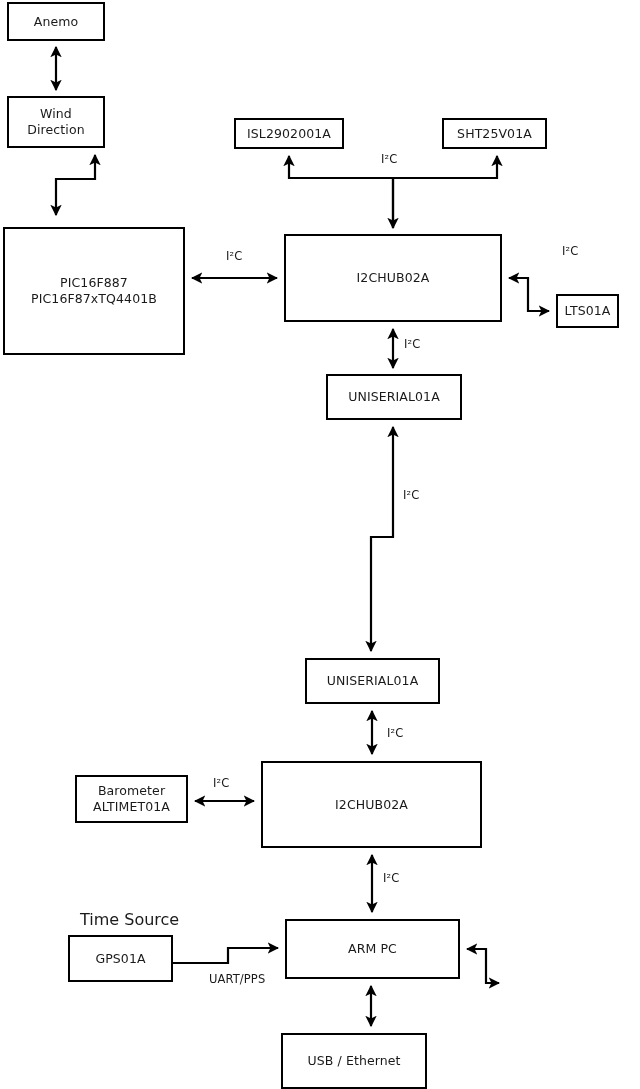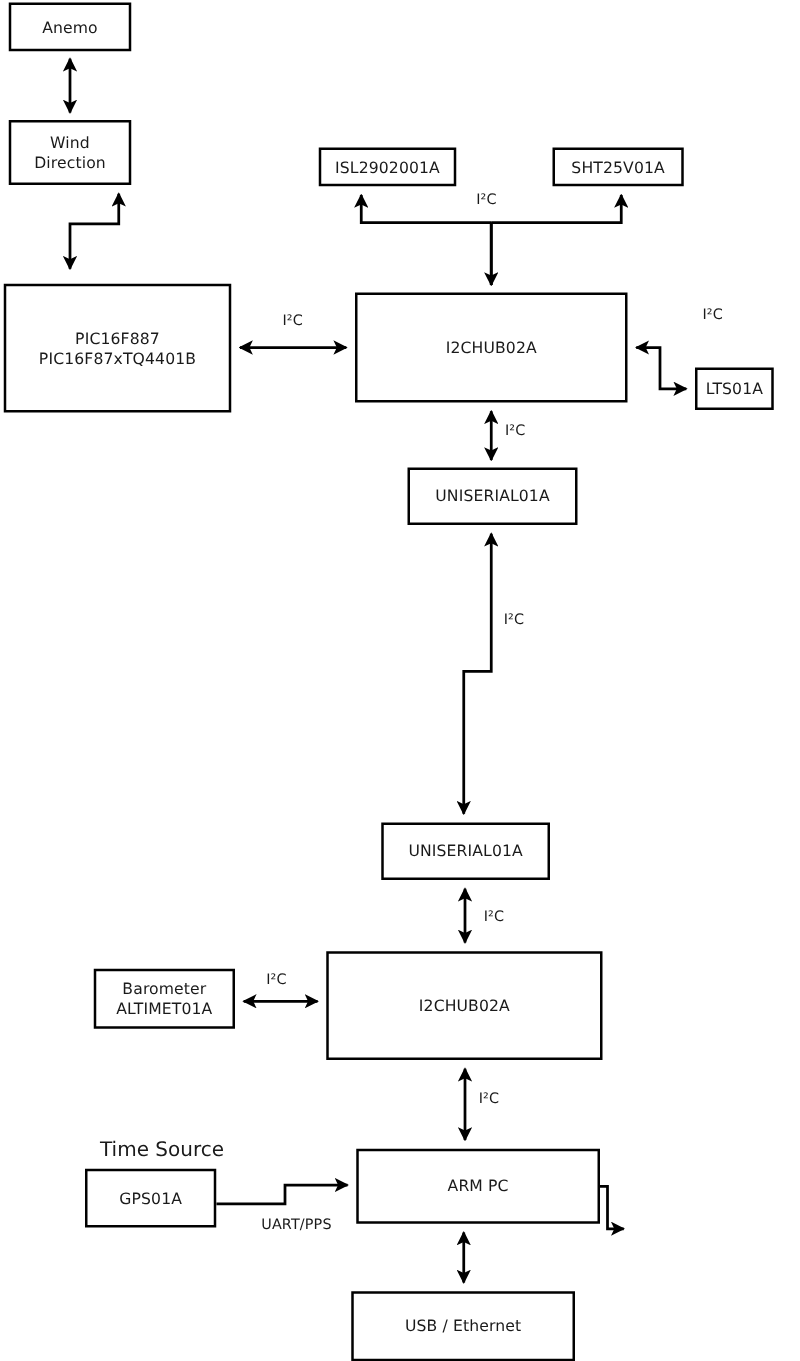--- a/index.html
+++ b/index.html
@@ -110,26 +110,26 @@
 
   <div class="node" style="left:7px; top:2px; width:98px; height:39px;">
     <span class="node-label">Anemo</span>
   </div>
 
   <div class="node" style="left:7px; top:96px; width:98px; height:52px;">
     <span class="node-label">Wind
 Direction</span>
   </div>
 
-  <div class="node" style="left:3px; top:227px; width:182px; height:103px;">
+  <div class="node" style="left:3px; top:227px; width:182px; height:128px;">
     <span class="node-label">PIC16F887
 PIC16F87xTQ4401B</span>
   </div>
 
-  <div class="node" style="left:234px; top:118px; width:110px; height:31px;margin-left:21px;">
+  <div class="node" style="left:234px; top:118px; width:110px; height:31px;">
     <span class="node-label">ISL2902001A</span>
   </div>
 
   <div class="node" style="left:442px; top:118px; width:105px; height:31px;">
     <span class="node-label">SHT25V01A</span>
   </div>
 
   <div class="node" style="left:284px; top:234px; width:218px; height:88px;">
     <span class="node-label">I2CHUB02A</span>
   </div>
@@ -152,26 +152,26 @@
 
   <div class="node" style="left:75px; top:775px; width:113px; height:48px;">
     <span class="node-label">Barometer
 ALTIMET01A</span>
   </div>
 
   <div class="node" style="left:68px; top:935px; width:105px; height:47px;text-align:center;">
     <span class="node-label">GPS01A</span>
   </div>
 
-  <div class="node" style="left:285px; top:919px; width:195px; height:60px;">
+  <div class="node" style="left:285px; top:919px; width:175px; height:60px;">
     <span class="node-label">ARM PC</span>
   </div>
 
 
-  <div class="node" style="left:281px; top:1033px; width:179px; height:56px;">
+  <div class="node" style="left:281px; top:1033px; width:146px; height:56px;">
     <span class="node-label">USB / Ethernet</span>
   </div>
 
   <span class="edge-label" style="left:381px; top:152px;">I²C</span>
 
   <span class="edge-label" style="left:226px; top:249px;">I²C</span>
 
   <span class="edge-label" style="left:562px; top:244px;">I²C</span>
 
   <span class="edge-label" style="left:404px; top:337px;">I²C</span>

